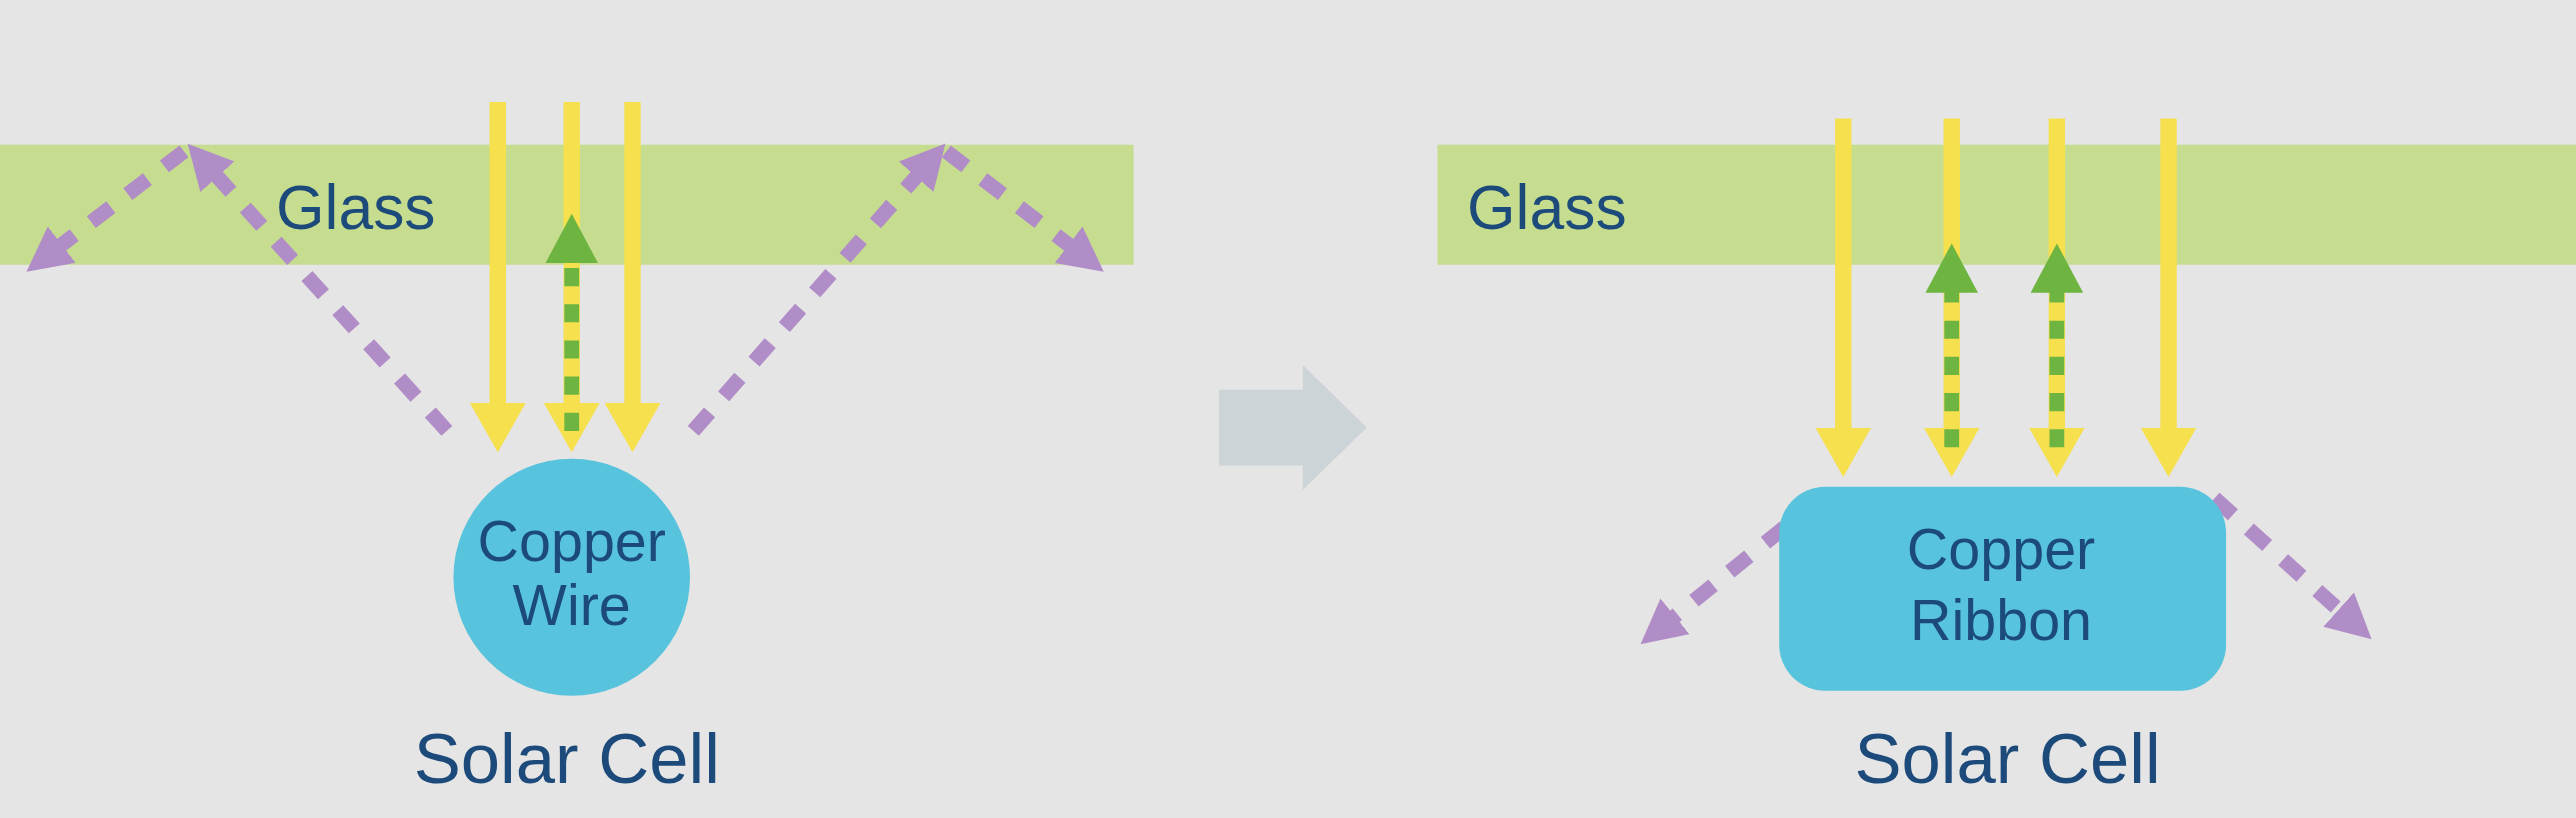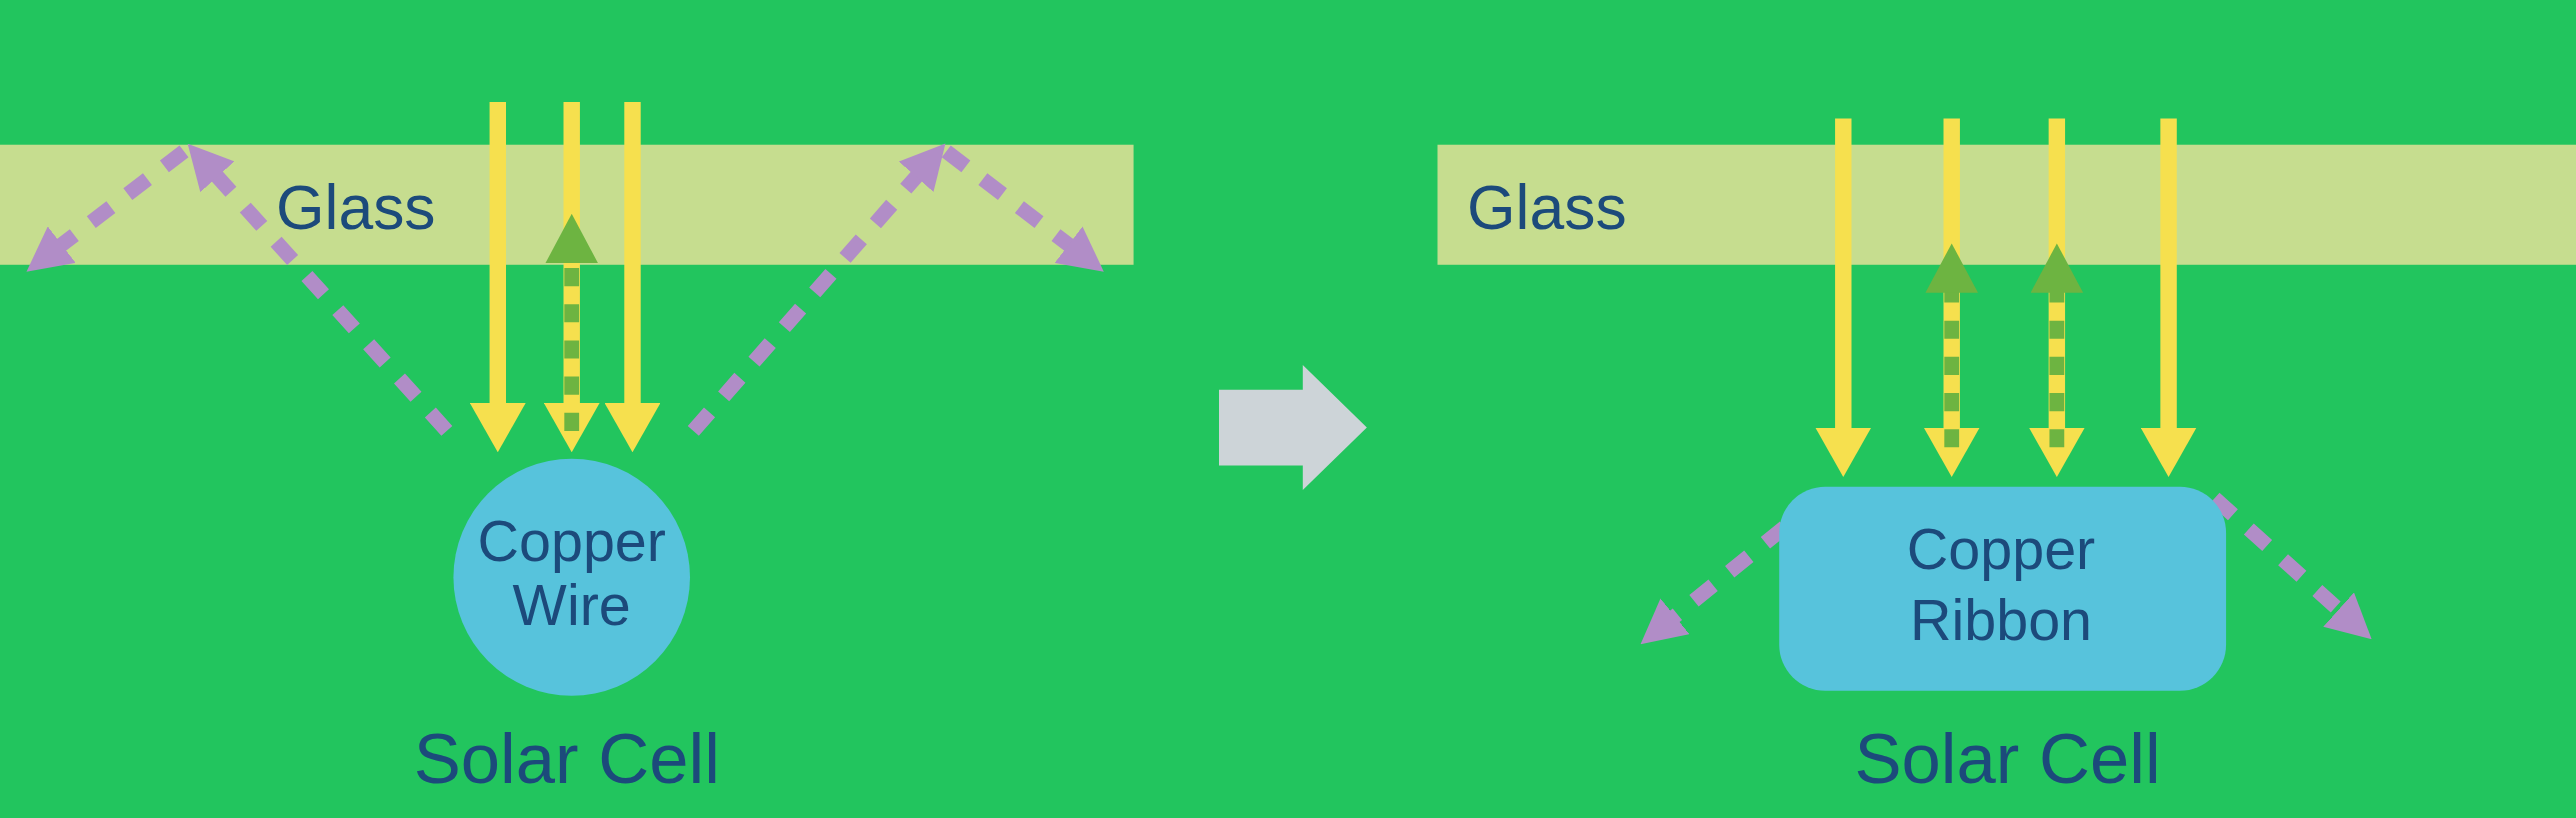--- a/index.html
+++ b/index.html
@@ -5,21 +5,21 @@
 <style>
   html, body {
     margin: 0;
     padding: 0;
     background: #ffffff;
   }
   .stage {
     position: relative;
     width: 2576px;
     height: 819px;
-    background: #22c55e;
+    background: #e5e5e5;
     overflow: hidden;
   }
   svg { display: block; }
   .label {
     font-family: "Liberation Sans", sans-serif;
     fill: #1c4a7b;
   }
   .glass-label     { font-size: 38px; }
   .conductor-label { font-size: 35px; text-anchor: middle; }
   .cell-label      { font-size: 43px; text-anchor: middle; }

